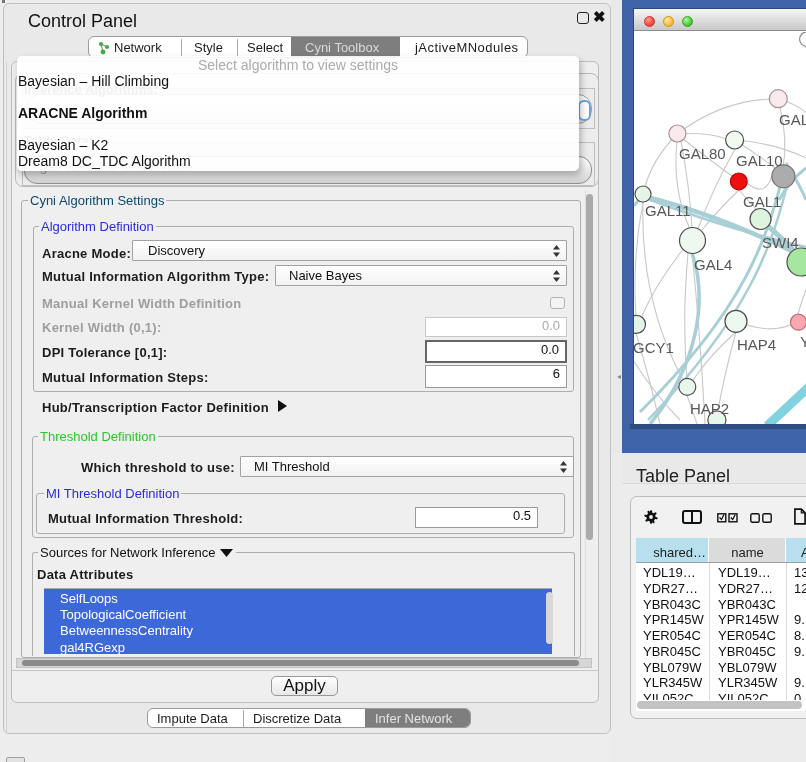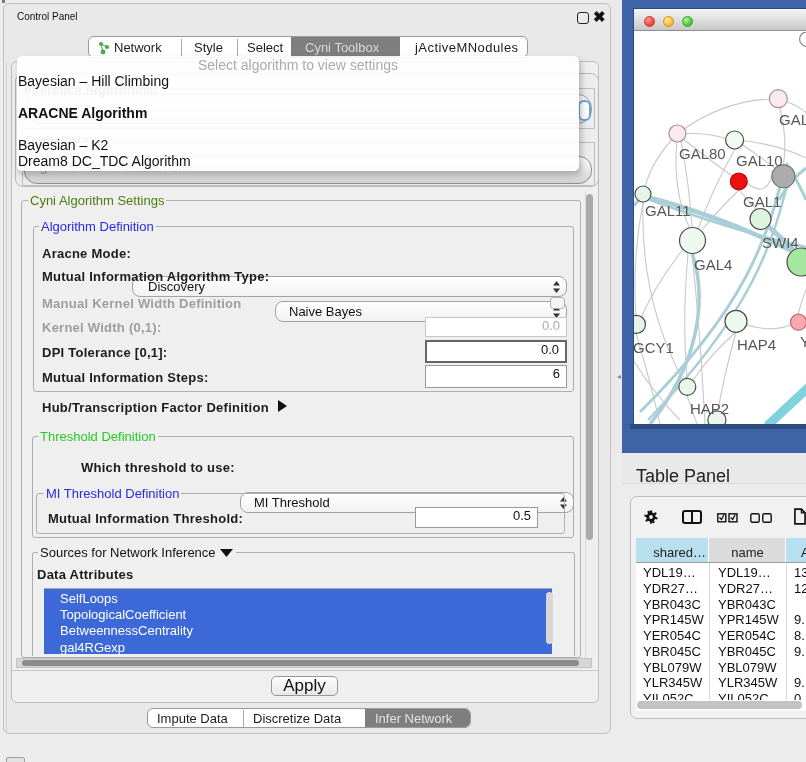--- a/index.html
+++ b/index.html
@@ -1,33 +1,33 @@
 <!DOCTYPE html>
 <html><head>
 <meta charset="utf-8">
 <style>
   * { margin:0; padding:0; box-sizing:border-box; }
   html,body { width:806px; height:762px; overflow:hidden; }
   body { font-family:"Liberation Sans", sans-serif; background:#ededed; position:relative; }
   .abs { position:absolute; }
   .lbl { position:absolute; font-size:13px; font-weight:bold; color:#1c1c1c; white-space:nowrap; letter-spacing:0.25px; }
-  .combo { position:absolute; background:linear-gradient(#ffffff,#f2f2f2); border:1px solid #a2a2a2; border-radius:8px; font-size:13px; color:#111;margin-top:36px; }
+  .combo { position:absolute; background:linear-gradient(#ffffff,#f2f2f2); border:1px solid #a2a2a2; border-radius:1px; font-size:13px; color:#111; }
   .combo .ar { position:absolute; right:5px; top:50%; transform:translateY(-50%); width:9px; height:14px; }
   .field { position:absolute; background:#ffffff; border:1px solid #9a9a9a; font-size:13px; color:#111; text-align:right; padding-right:6px; }
   .gtitle { position:absolute; font-size:13px; background:#efefef; padding:0 2px; white-space:nowrap; }
   .grp { position:absolute; border:1px solid #aeaeae; border-radius:3px; }
 </style>
 </head>
 <body>
 
 <div class="abs" style="left:0;top:0;width:611px;height:762px;background:#ededed;"></div>
 <div class="abs" style="left:2px;top:0px;width:3px;height:3px;background:#777;"></div>
 <div class="abs" style="left:3px;top:3px;width:608px;height:731px;background:#e9e9e9;border:1px solid #c0c0c0;border-radius:6px;"></div>
 <div class="abs" style="left:6px;top:62px;width:1px;height:670px;background:#d2d2d2;"></div>
-<div class="abs" style="left:17px;top:11px;font-size:10px;color:#111;">Control Panel</div>
+<div class="abs" style="left:28px;top:11px;font-size:18px;color:#111;">Control Panel</div>
 
 <div class="abs" style="left:577px;top:12px;width:12px;height:12px;border:1.5px solid #222;border-radius:3px;"></div>
 <div class="abs" style="left:593px;top:8px;font-size:15px;font-weight:bold;color:#111;">✖</div>
 
 <div class="abs" style="left:11px;top:61px;width:588px;height:642px;background:#efefef;border:1px solid #bdbdbd;border-radius:6px;"></div>
 
 <div class="abs" style="left:88px;top:36px;width:440px;height:22px;background:#ffffff;border:1px solid #9a9a9a;border-radius:6px;overflow:hidden;font-size:13px;color:#1c1c1c;">
   <div class="abs" style="left:202px;top:0;width:109px;height:22px;background:#7e7e7e;"></div>
   <svg class="abs" style="left:8px;top:4px;" width="14" height="14" viewBox="0 0 14 14">
     <line x1="4" y1="3" x2="10" y2="6" stroke="#777" stroke-width="1"></line>
@@ -49,21 +49,21 @@
 <div class="abs" style="left:22px;top:88px;width:573px;height:41px;border:1px solid #bfbfbf;background:#ececec;"></div>
 <div class="abs" style="left:27px;top:94px;width:565px;height:30px;background:linear-gradient(#ffffff,#dcdcdc);border:1px solid #9f9f9f;border-radius:14px;"></div>
 <div class="abs" style="left:578px;top:100px;width:13px;height:21px;border:2.5px solid #6ba3dc;border-radius:6px;background:#fff;"></div>
 <div class="abs" style="left:24px;top:82px;font-size:13px;font-weight:bold;color:#6f6f6f;">Inference Algorithms:</div>
 <div class="abs" style="left:24px;top:133px;font-size:13px;font-weight:bold;color:#6f6f6f;">Table Data:</div>
 <div class="abs" style="left:22px;top:142px;width:573px;height:44px;border:1px solid #bfbfbf;background:#ececec;"></div>
 <div class="abs" style="left:24px;top:156px;width:568px;height:28px;background:linear-gradient(#ffffff,#d2d2d2);border:1px solid #8f8f8f;border-radius:13px;"></div>
 <div class="abs" style="left:40px;top:159px;font-size:13px;color:#9a9a9a;">galFiltered.sif default node</div>
 
 <div class="grp" style="left:21px;top:200px;width:560px;height:458px;"></div>
-<div class="gtitle" style="left:28px;top:193px;color:#4d7c0f;">Cyni Algorithm Settings</div>
+<div class="gtitle" style="left:28px;top:193px;color:#0c4a6e;">Cyni Algorithm Settings</div>
 
 <div class="grp" style="left:33px;top:226px;width:541px;height:166px;"></div>
 <div class="gtitle" style="left:39px;top:219px;color:#2a2ae0;">Algorithm Definition</div>
 
 <div class="lbl" style="left:42px;top:246px;">Aracne Mode:</div>
 <div class="combo" style="left:132px;top:240px;width:435px;height:21px;">
   <span style="position:absolute;left:15px;top:2px;">Discovery</span>
   <svg class="ar" viewBox="0 0 9 14">
       <path d="M4.5 1 L8 5.4 L1 5.4 Z" fill="#333"></path>
       <path d="M4.5 13 L8 8.6 L1 8.6 Z" fill="#333"></path>

